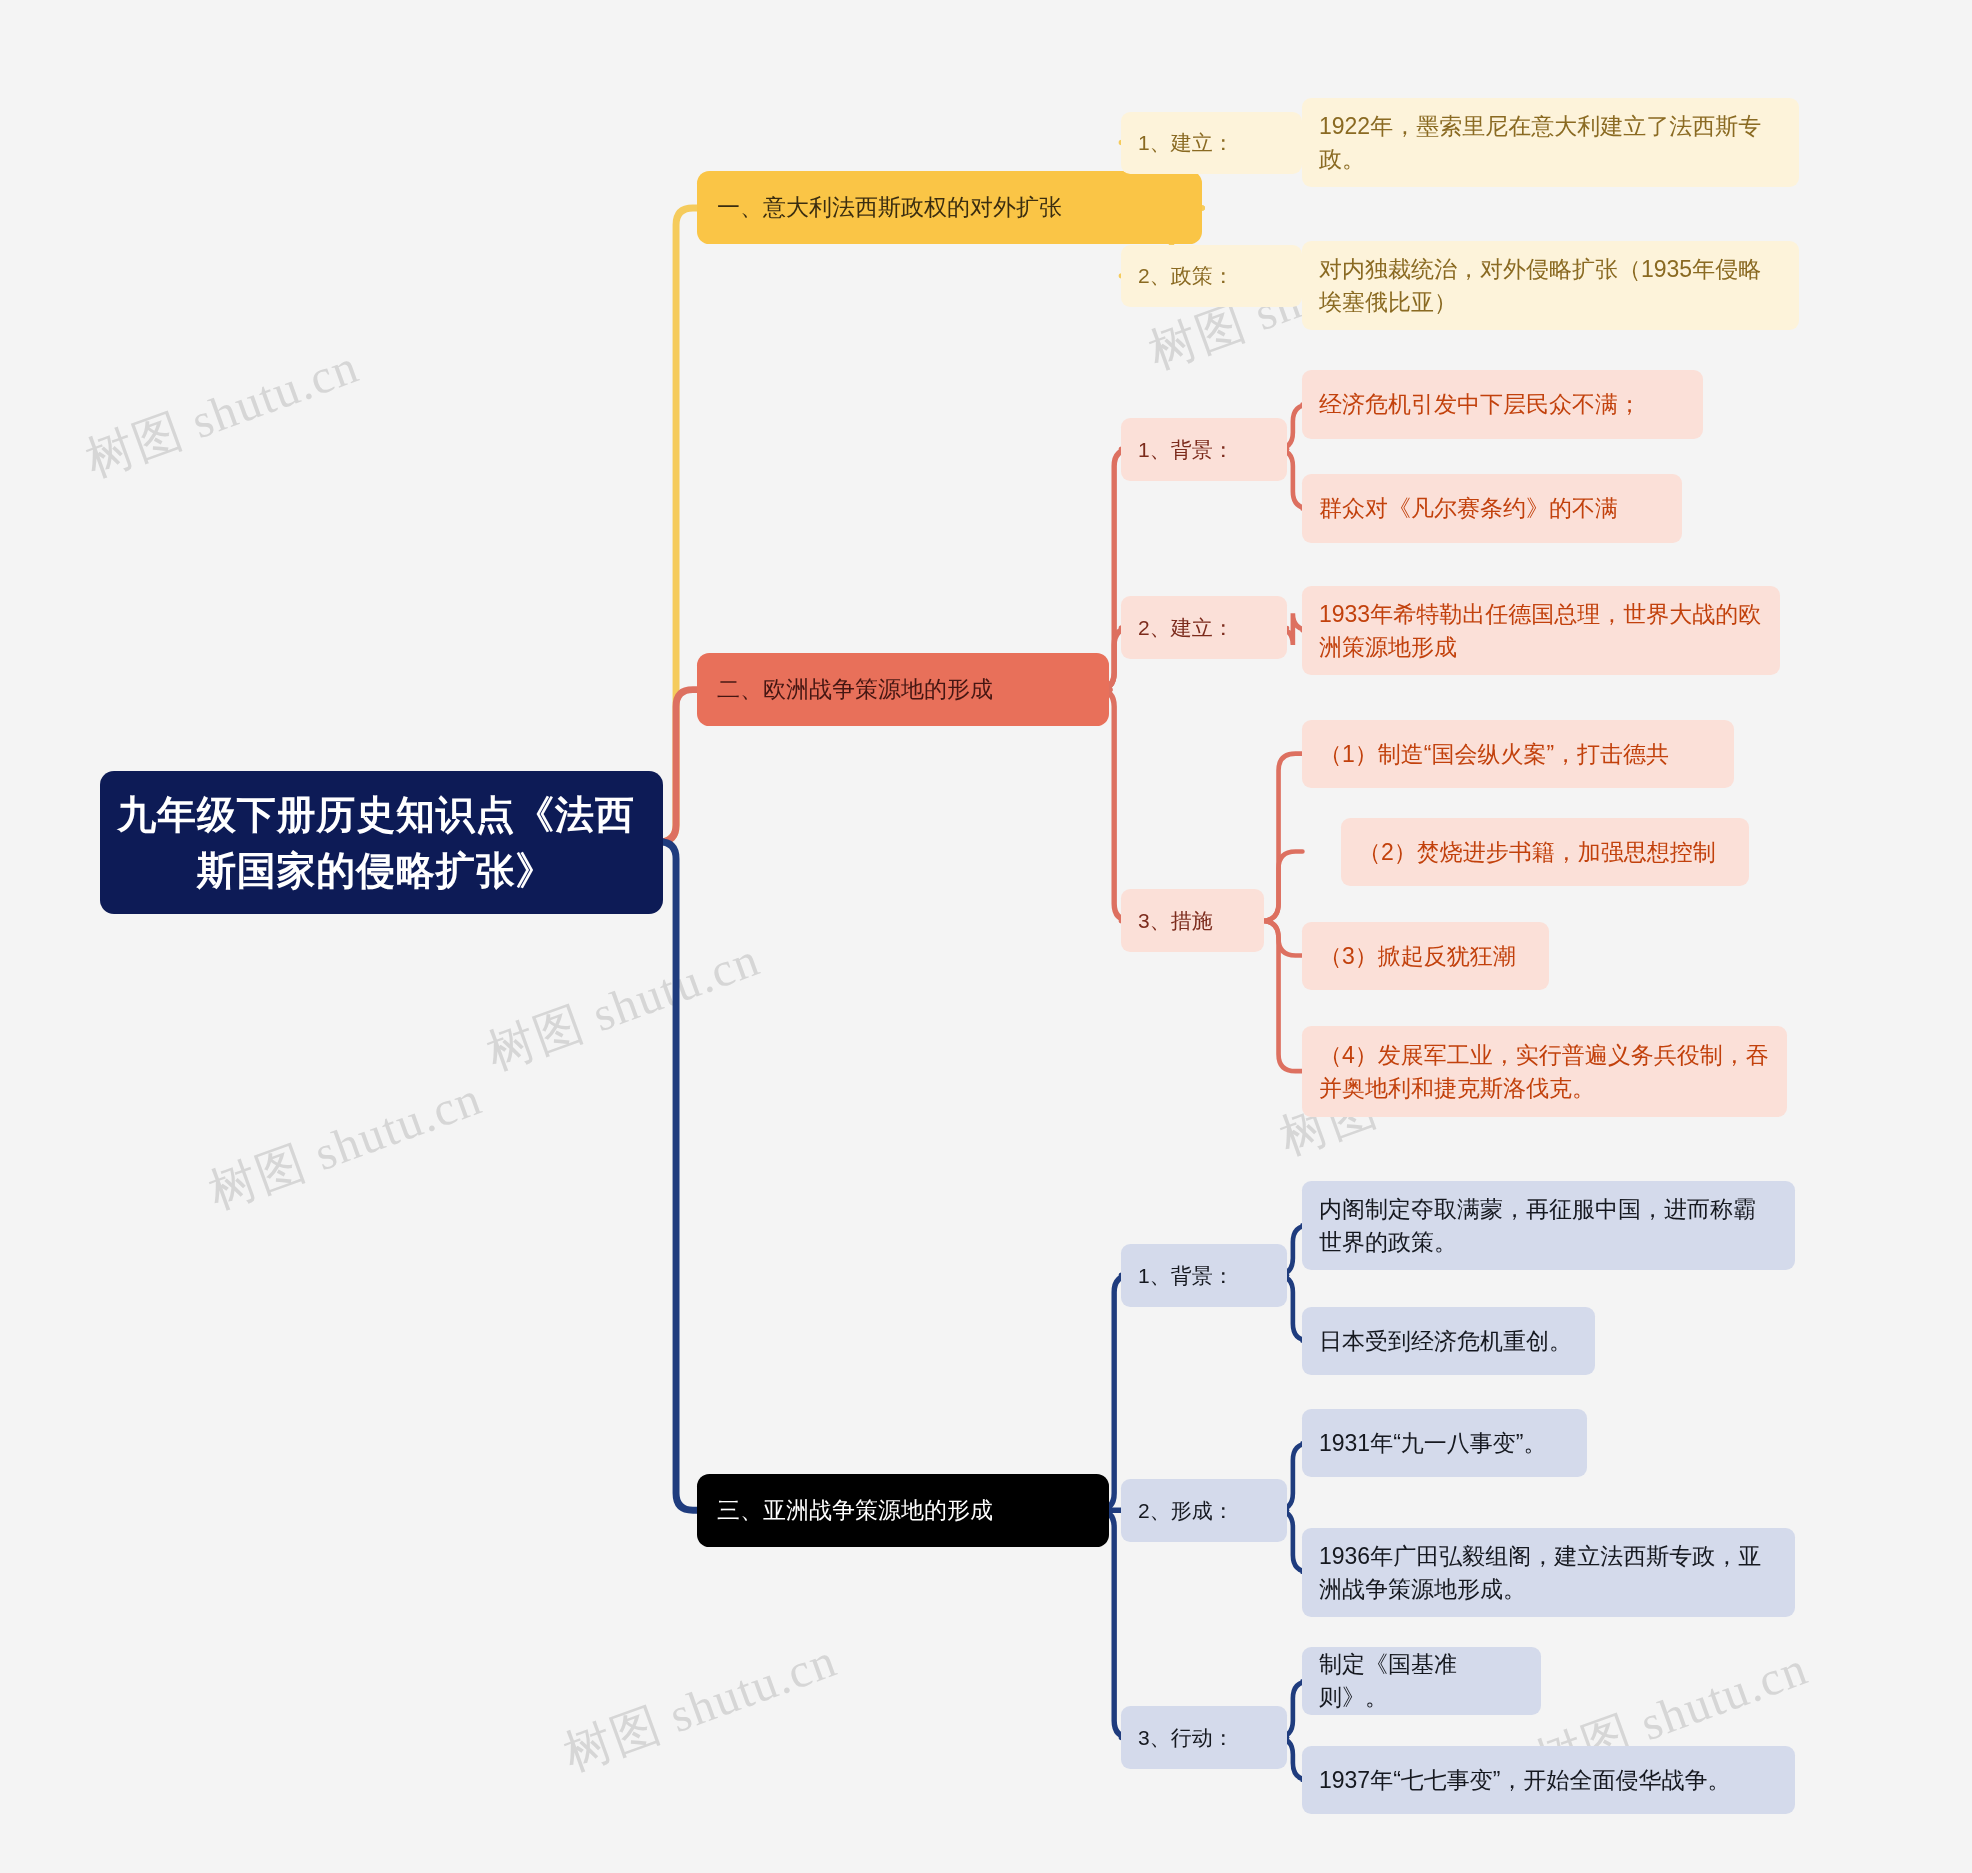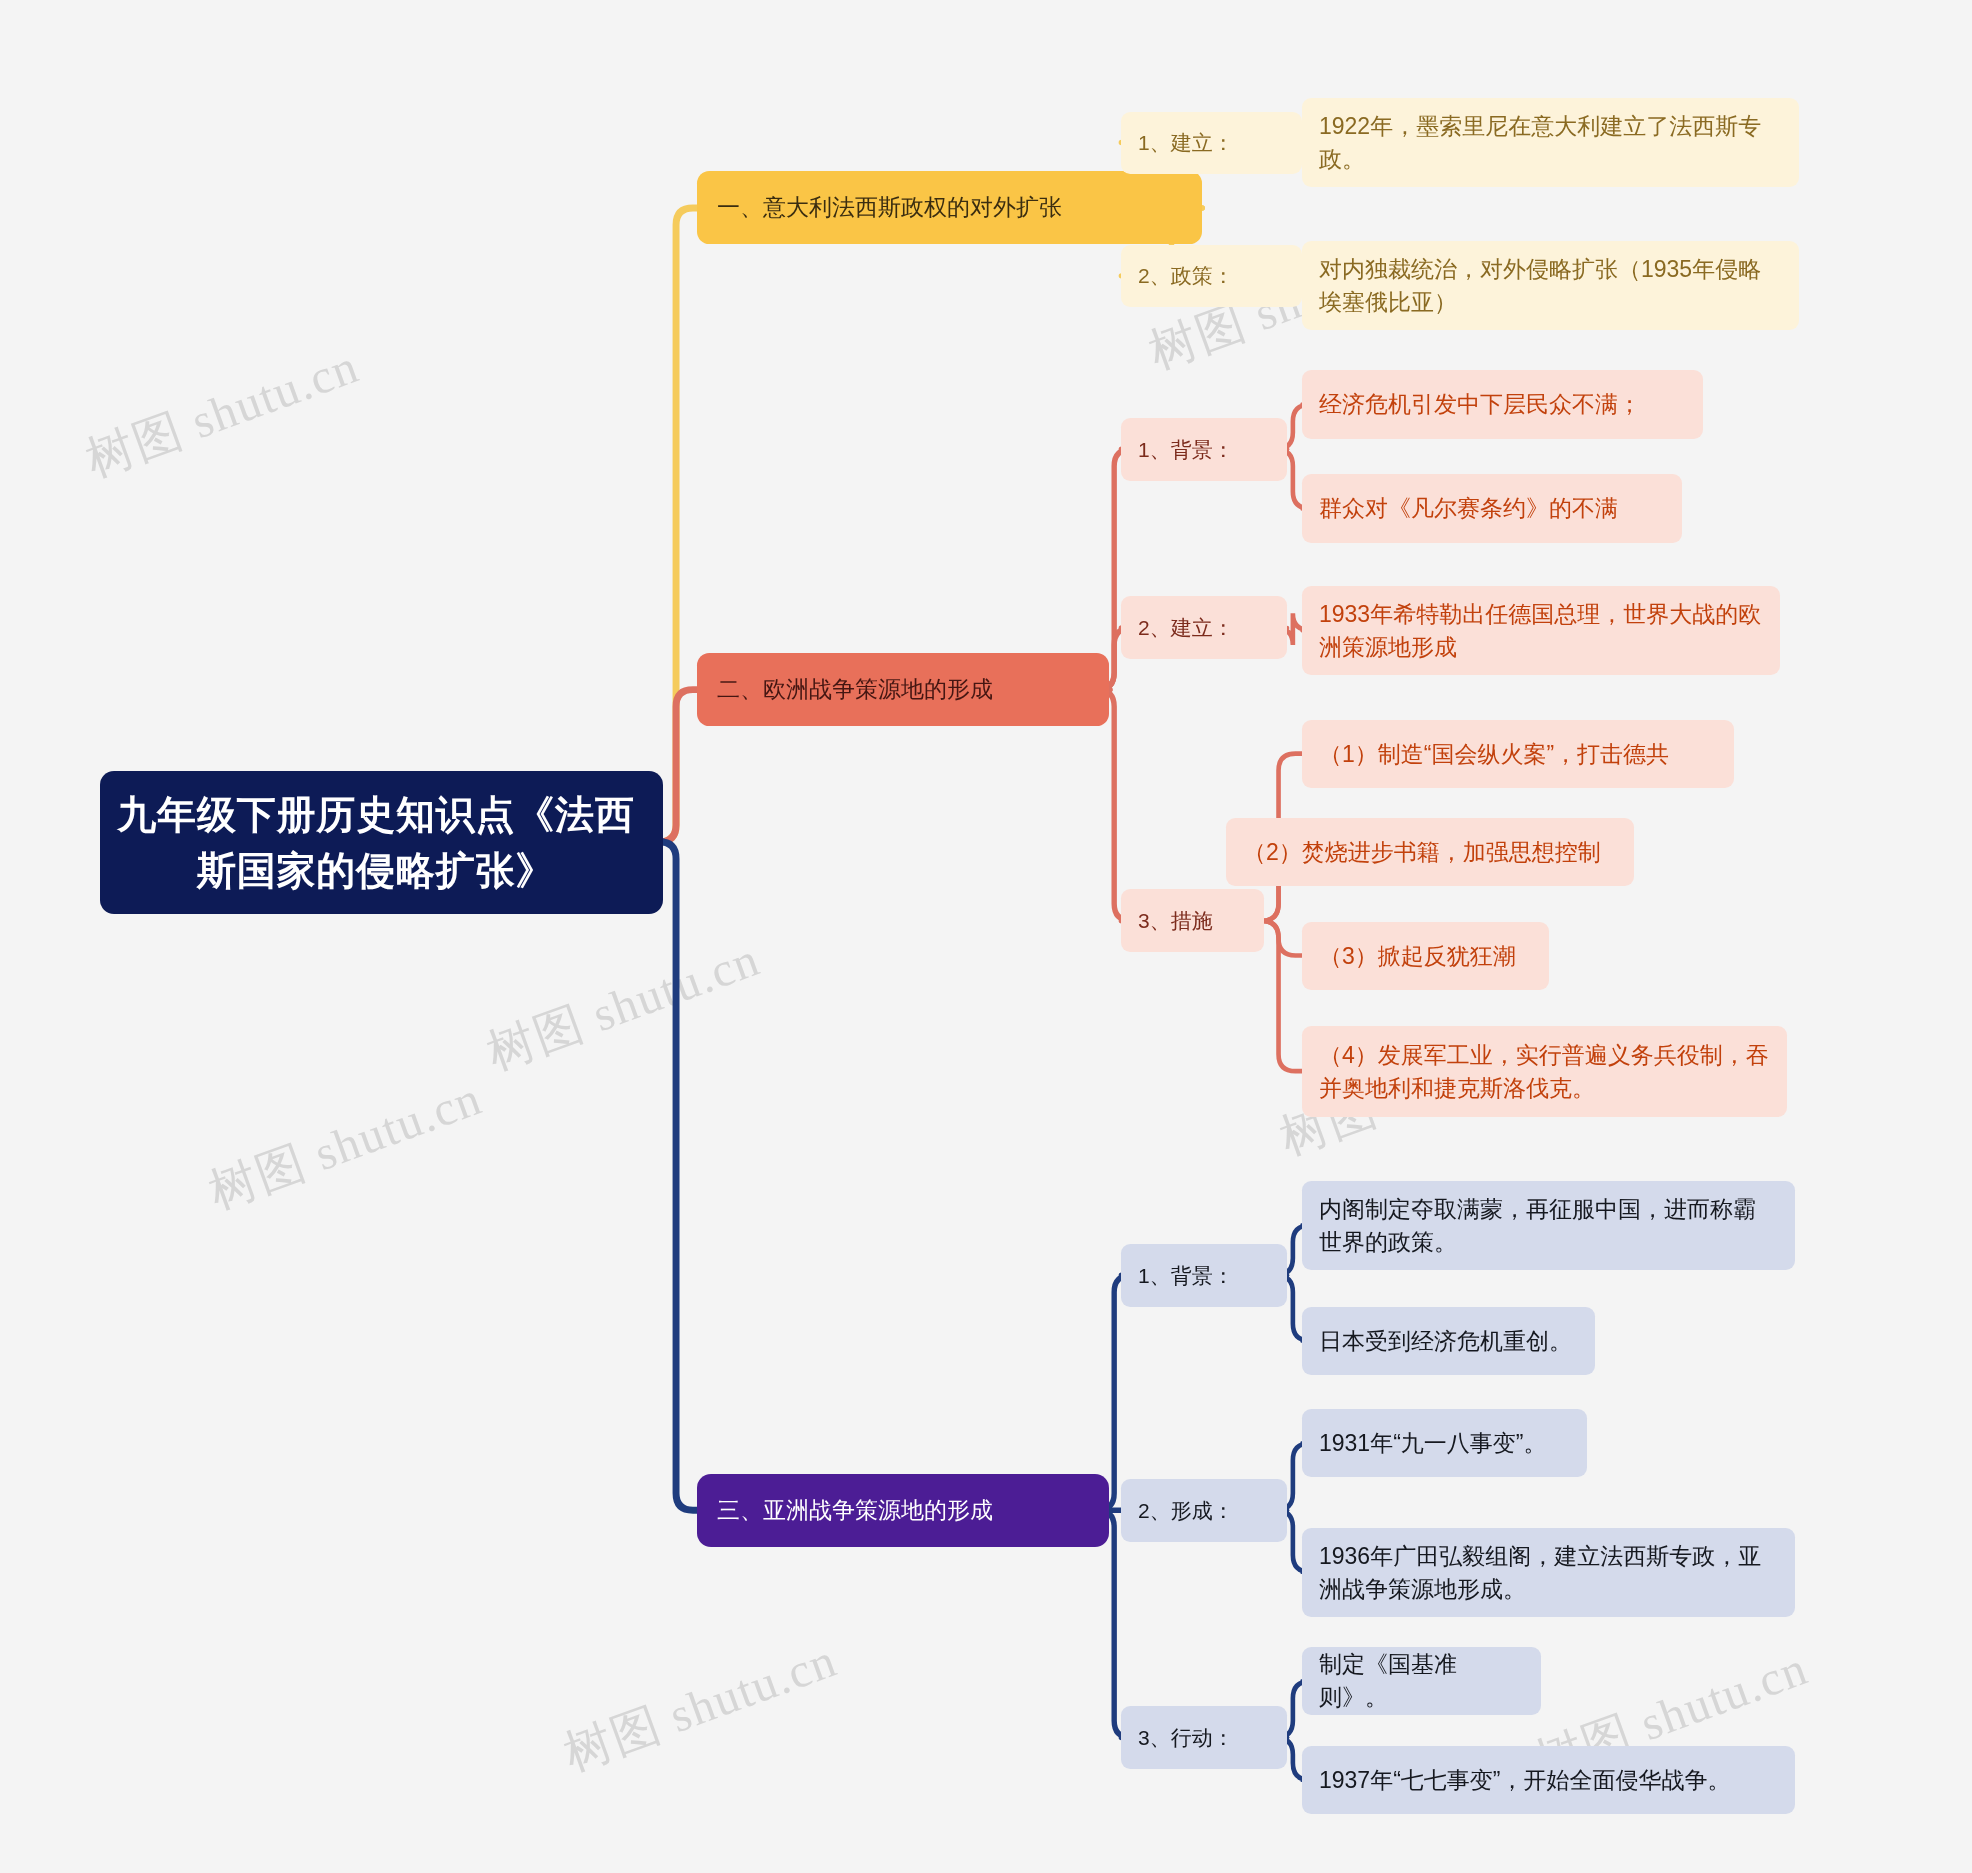--- a/index.html
+++ b/index.html
@@ -54,21 +54,21 @@
   
   .b1{
     font-size:23px;
     font-weight:500;
     border-radius:12.3px;
     padding:10.8px 20px;
     justify-content:flex-start;
   }
   .b1.amber{background:#fac546;color:#3a2d10;}
   .b1.coral{background:#e8705a;color:#451612;}
-  .b1.navy {background:#4c1d95;color:#ffffff;border-radius:14px;}
+  .b1.navy {background:#000000;color:#ffffff;}
 
   
   .b2{
     font-size:21px;
     border-radius:9.2px;
     padding:9.2px 17px;
     justify-content:flex-start;
   }
   .b2.amber{background:#fdf3da;color:#8a6a22;}
   .b2.coral{background:#fbe0d8;color:#7c2b1c;}
@@ -138,21 +138,21 @@
       <div class="node b2 amber" style="left: 1121px; top: 245px; width: 181px; min-height: 62px; height: 62px;">2、政策：</div>
       <div class="node b3 amber" style="left: 1302px; top: 241px; width: 497px; min-height: 89px; height: 89px;">对内独裁统治，对外侵略扩张（1935年侵略埃塞俄比亚）</div>
       <div class="node b1 coral" style="left: 697px; top: 653px; width: 412px; min-height: 73px; height: 73px;">二、欧洲战争策源地的形成</div>
       <div class="node b2 coral" style="left: 1121px; top: 418px; width: 166px; min-height: 63px; height: 63px;">1、背景：</div>
       <div class="node b3 coral" style="left: 1302px; top: 370px; width: 401px; min-height: 69px; height: 69px;">经济危机引发中下层民众不满；</div>
       <div class="node b3 coral" style="left: 1302px; top: 474px; width: 380px; min-height: 69px; height: 69px;">群众对《凡尔赛条约》的不满</div>
       <div class="node b2 coral" style="left: 1121px; top: 596px; width: 166px; min-height: 63px; height: 63px;">2、建立：</div>
       <div class="node b3 coral" style="left: 1302px; top: 586px; width: 478px; min-height: 89px; height: 89px;">1933年希特勒出任德国总理，世界大战的欧洲策源地形成</div>
       <div class="node b2 coral" style="left: 1121px; top: 889px; width: 143px; min-height: 63px; height: 63px;">3、措施</div>
       <div class="node b3 coral" style="left: 1302px; top: 720px; width: 432px; min-height: 68px; height: 68px;">（1）制造“国会纵火案”，打击德共</div>
-      <div class="node b3 coral" style="left: 1226px; top: 818px; width: 408px; min-height: 68px; height: 68px;">（2）焚烧进步书籍，加强思想控制</div>
+      <div class="node b3 coral" style="left: 1341px; top: 818px; width: 408px; min-height: 68px; height: 68px;">（2）焚烧进步书籍，加强思想控制</div>
       <div class="node b3 coral" style="left: 1302px; top: 922px; width: 247px; min-height: 68px; height: 68px;">（3）掀起反犹狂潮</div>
       <div class="node b3 coral" style="left: 1302px; top: 1026px; width: 485px; min-height: 91px; height: 91px;">（4）发展军工业，实行普遍义务兵役制，吞并奥地利和捷克斯洛伐克。</div>
       <div class="node b1 navy" style="left: 697px; top: 1474px; width: 412px; min-height: 73px; height: 73px;">三、亚洲战争策源地的形成</div>
       <div class="node b2 navy" style="left: 1121px; top: 1244px; width: 166px; min-height: 63px; height: 63px;">1、背景：</div>
       <div class="node b3 navy" style="left: 1302px; top: 1181px; width: 493px; min-height: 89px; height: 89px;">内阁制定夺取满蒙，再征服中国，进而称霸世界的政策。</div>
       <div class="node b3 navy" style="left: 1302px; top: 1307px; width: 293px; min-height: 68px; height: 68px;">日本受到经济危机重创。</div>
       <div class="node b2 navy" style="left: 1121px; top: 1479px; width: 166px; min-height: 63px; height: 63px;">2、形成：</div>
       <div class="node b3 navy" style="left: 1302px; top: 1409px; width: 285px; min-height: 68px; height: 68px;">1931年“九一八事变”。</div>
       <div class="node b3 navy" style="left: 1302px; top: 1528px; width: 493px; min-height: 89px; height: 89px;">1936年广田弘毅组阁，建立法西斯专政，亚洲战争策源地形成。</div>
       <div class="node b2 navy" style="left: 1121px; top: 1706px; width: 166px; min-height: 63px; height: 63px;">3、行动：</div>

